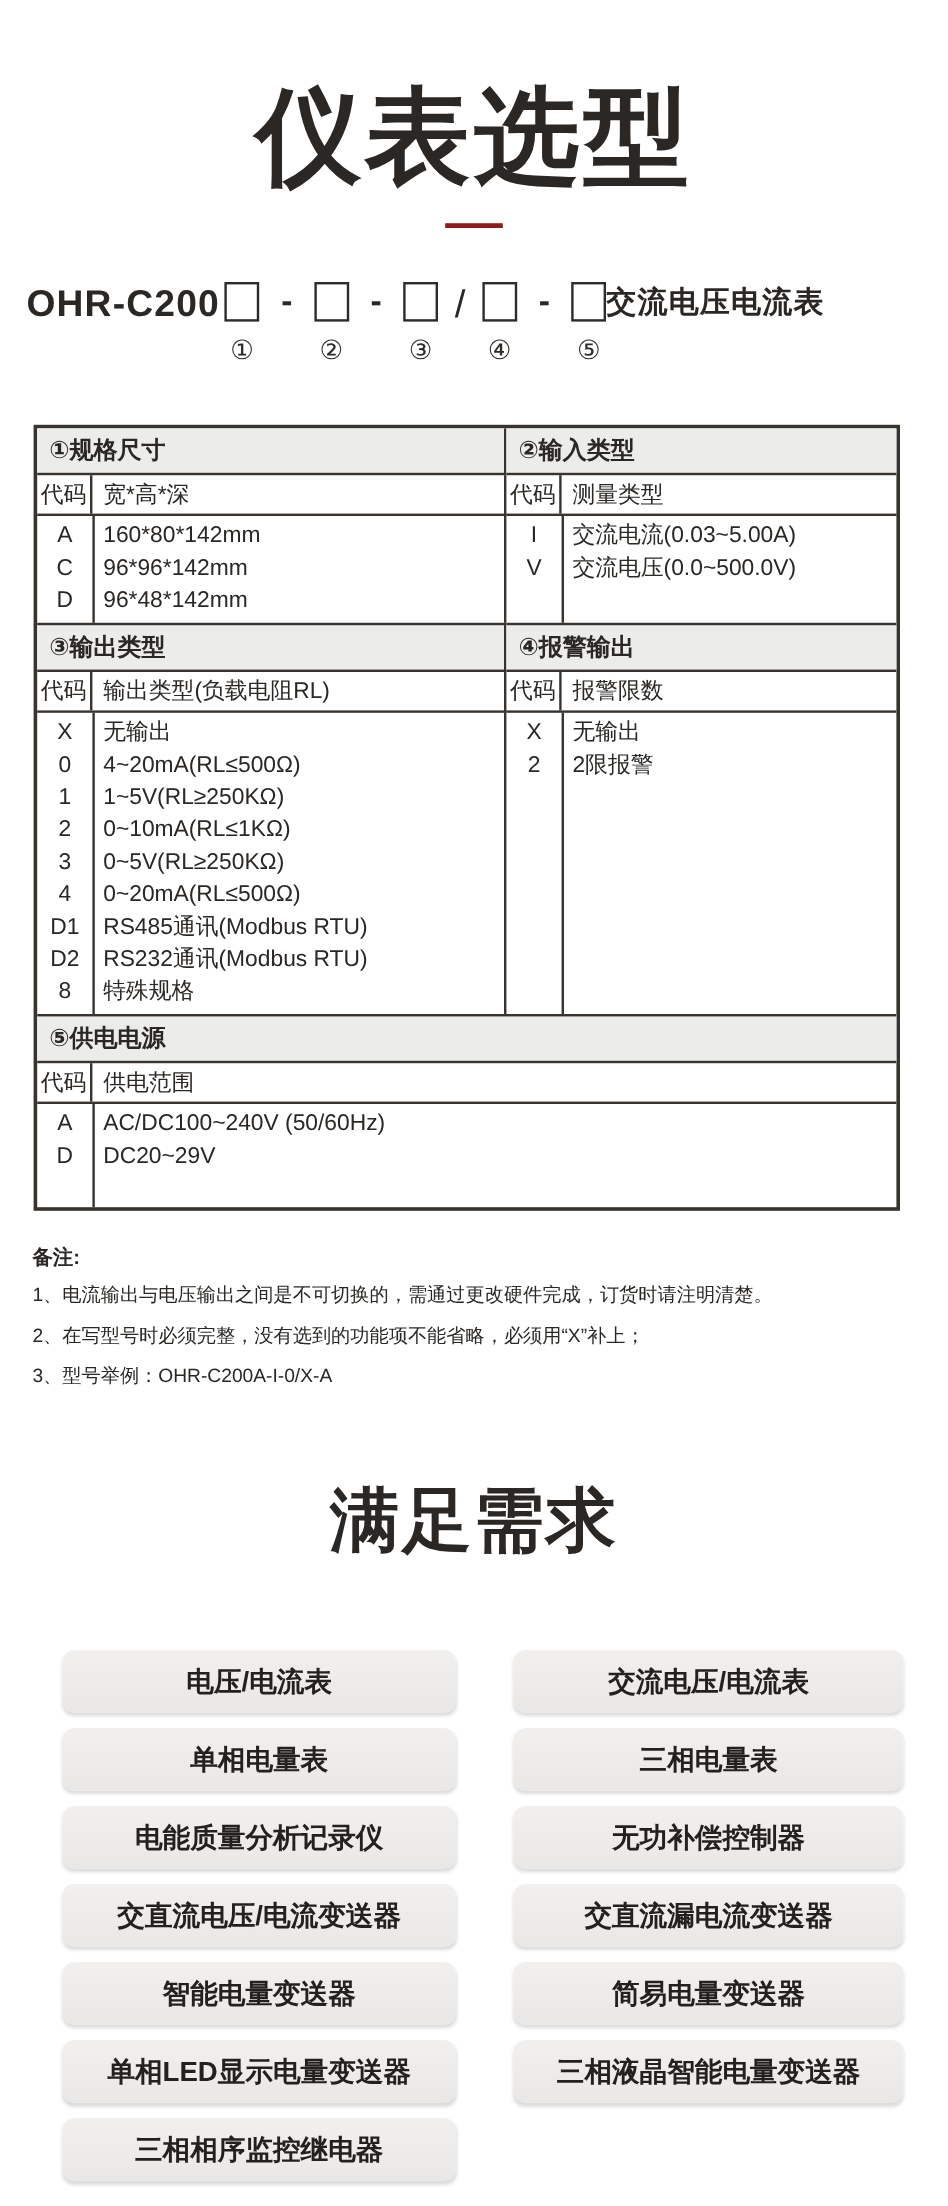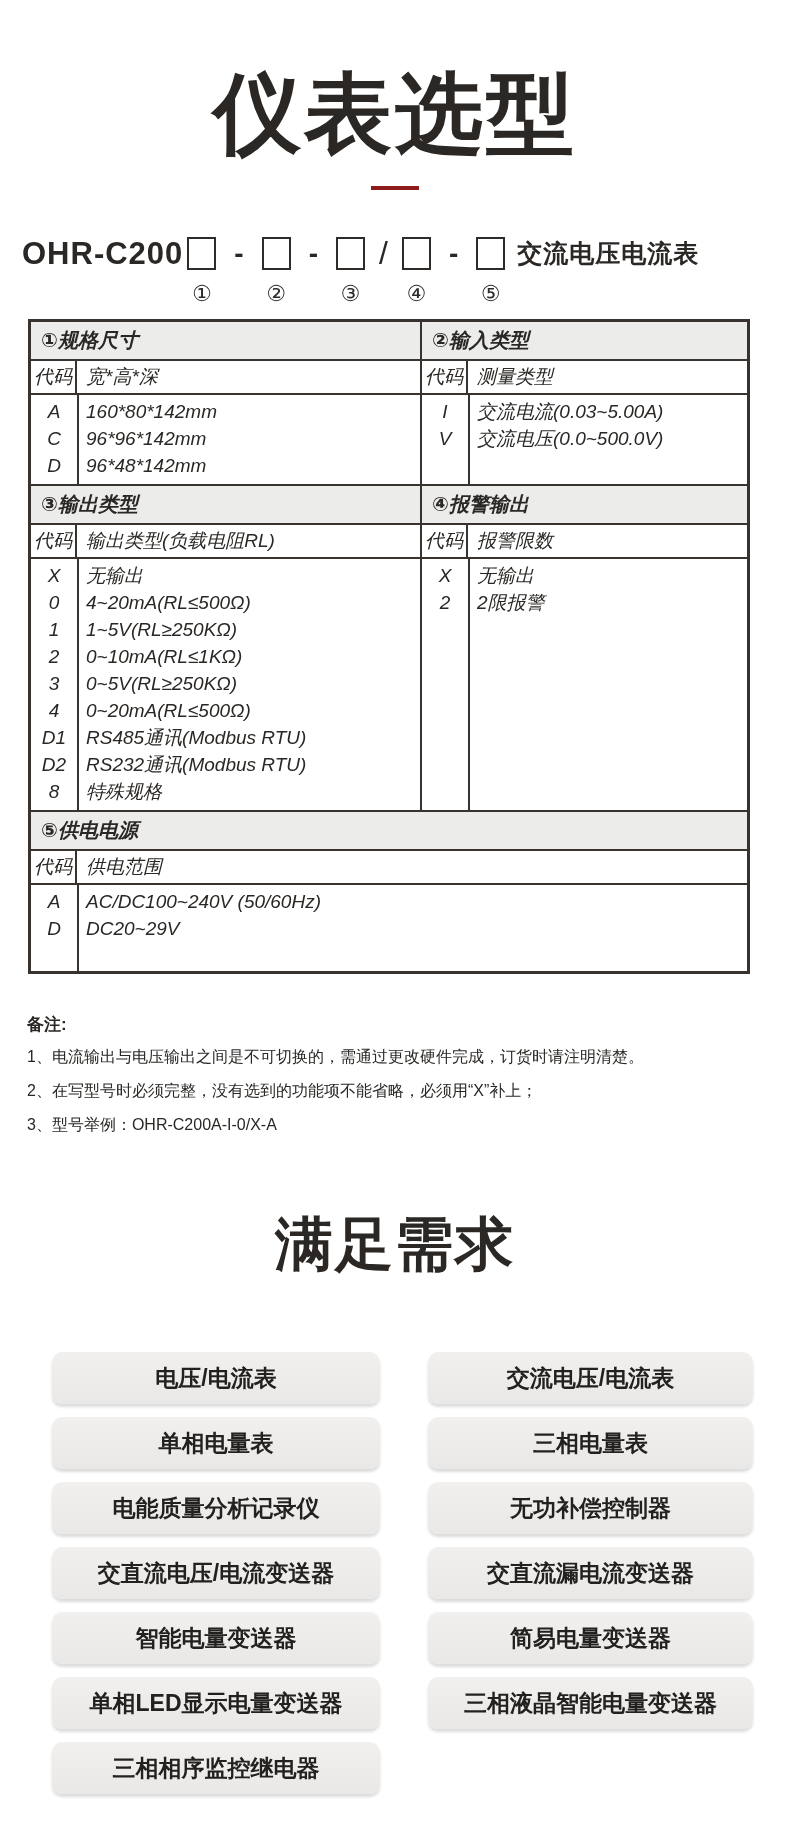--- a/index.html
+++ b/index.html
@@ -18,60 +18,59 @@
   }
   
   .page-title{
     margin:48px 0 0;text-align:center;
     font-size:88px;line-height:1.5;font-weight:900;
     letter-spacing:3px;color:#2b2724;
   }
   .red-line{width:48px;height:4px;background:var(--red);margin:6px auto 0;}
   
   .model-row{
-    display:flex;align-items:center;
+    display:flex;align-items:flex-start;
     margin:45px 0 0 22px;height:37px;
     font-weight:700;white-space:nowrap;
   }
   .model-prefix{font-size:31px;letter-spacing:1px;}
   .box-wrap{position:relative;display:inline-flex;margin:0 0 0 4px;}
   .mbox{width:29px;height:33px;border:2px solid #2e2b28;background:#fff;}
   .circ{
     position:absolute;top:44px;left:50%;transform:translateX(-50%);
     font-size:22px;font-weight:400;color:#2e2b28;
   }
   .msep{font-size:28px;margin:0 14px 0 18px;font-weight:700;}
   .msep.slash{font-size:32px;margin:0 10px 0 14px;font-weight:400;}
-  .model-suffix{font-size:25px;margin-left:12px;font-weight:700;letter-spacing:1px;}
+  .model-suffix{font-size:25px;font-weight:700;letter-spacing:1px;}
   
   .spec-table{
-    margin:47px 0 0 28px;width:722px;
+    margin:82px 0 0 28px;width:722px;
     border:3px solid var(--bd);
     display:grid;grid-template-columns:391px 325px;
     font-size:19px;
-    font-style:italic;
   }
   .sech{
     background:var(--hdr-bg);font-weight:600;font-size:20px;
     padding:5px 0 5px 10px;border-bottom:2px solid var(--bd);
   }
   .bt{border-top:2px solid var(--bd);}
   .brd-r{border-right:2px solid var(--bd);}
   .span2{grid-column:1 / span 2;}
   .subh{display:grid;grid-template-columns:46px 1fr;border-bottom:2px solid var(--bd);font-weight:500;}
   .subh .code{text-align:center;border-right:2px solid var(--bd);padding:3px 0;}
   .subh .desc{padding:3px 16px 3px 9px;}
   .dcell{position:relative;padding:3px 0 5px;}
   .dcell::before{content:"";position:absolute;left:46px;top:0;bottom:0;width:2px;background:var(--bd);}
   .drow{display:grid;grid-template-columns:46px 1fr;line-height:27px;}
   .drow .code{text-align:center;}
   .drow .desc{padding-left:9px;}
   .d3{min-height:86px;}
   
-  .notes{margin:36px 0 0 27px;font-size:16px;}
+  .notes{margin:24px 0 0 27px;font-size:16px;}
   .notes-label{font-weight:700;font-size:17px;line-height:30px;}
   .note-item{line-height:34px;}
   
   .products-title{
     margin-top:64px;display:flex;justify-content:center;gap:58px;
     font-size:58px;font-weight:900;letter-spacing:2px;color:#2b2724;
   }
   
   .btn-grid{
     margin:68px 0 0 52px;width:701px;

